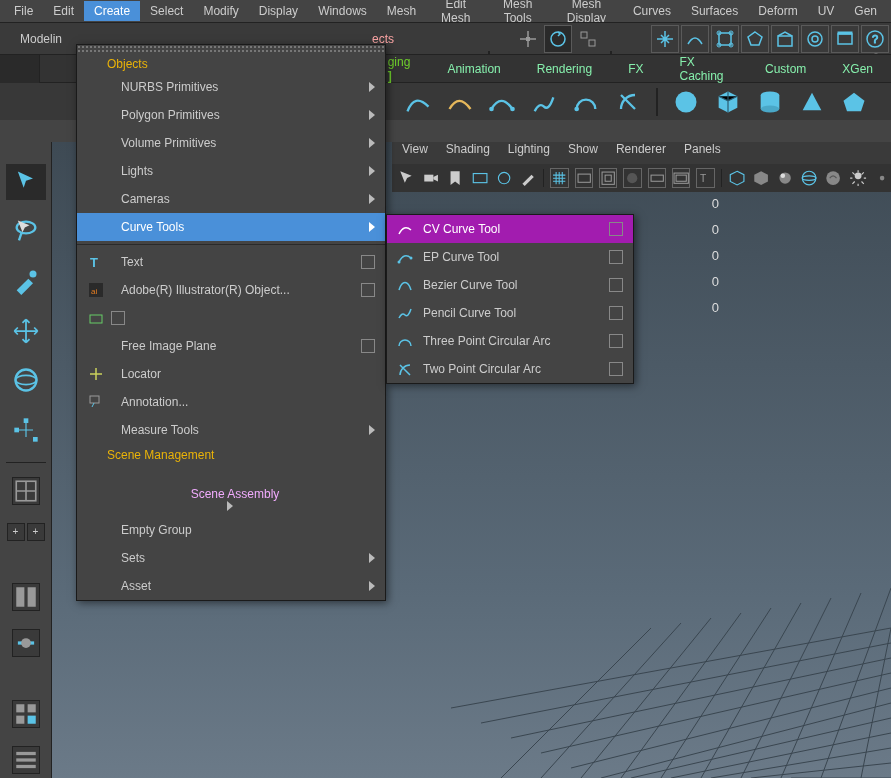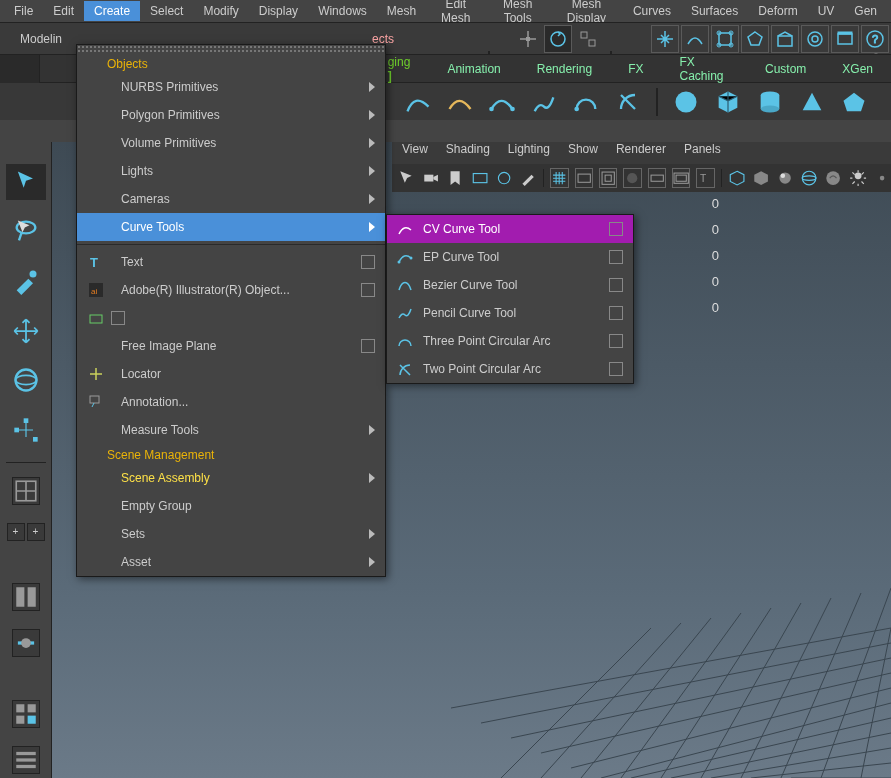--- a/index.html
+++ b/index.html
@@ -59,21 +59,21 @@
 .dropdown { position: absolute; left: 76px; top: 44px; width: 310px; background: #444; border: 1px solid #1a1a1a; box-shadow: 2px 2px 8px rgba(0,0,0,0.5); z-index: 10; }
 .dropdown .handle { height: 8px; background-image: radial-gradient(#777 1px, transparent 1px); background-size: 4px 4px; }
 .dropdown-header { color: #eab308; padding: 4px 10px 2px 30px; }
 .dropdown-item { display: flex; align-items: center; padding: 5px 10px 5px 8px; cursor: pointer; position: relative; }
 .dropdown-item.hover { background: #4a90d9; color: #fff; }
 .dropdown-item .icon-slot { width: 22px; height: 18px; display: inline-flex; align-items: center; justify-content: center; margin-right: 4px; }
 .dropdown-item .label { flex: 1; padding-left: 10px; }
 .dropdown-item .arrow { width: 0; height: 0; border-top: 5px solid transparent; border-bottom: 5px solid transparent; border-left: 6px solid #bbb; }
 .dropdown-item.hover .arrow { border-left-color: #fff; }
 .dropdown-item .chk { width: 14px; height: 14px; border: 1px solid #888; }
-.dropdown-item.disabled { color: #fde047; }
+.dropdown-item.disabled { color: #f0abfc; flex-direction: column; }
 
 
 .submenu { position: absolute; left: 386px; top: 214px; width: 248px; background: #444; border: 1px solid #1a1a1a; box-shadow: 2px 2px 8px rgba(0,0,0,0.5); z-index: 11; }
 .submenu-item { display: flex; align-items: center; padding: 5px 10px 5px 8px; cursor: pointer; }
 .submenu-item.hover { background: #a21caf; color: #fff; }
 .submenu-item .icon-slot { width: 20px; height: 18px; display: inline-flex; align-items: center; justify-content: center; }
 .submenu-item .label { flex: 1; padding-left: 8px; }
 .submenu-item .chk { width: 14px; height: 14px; border: 1px solid #888; }
 
 

